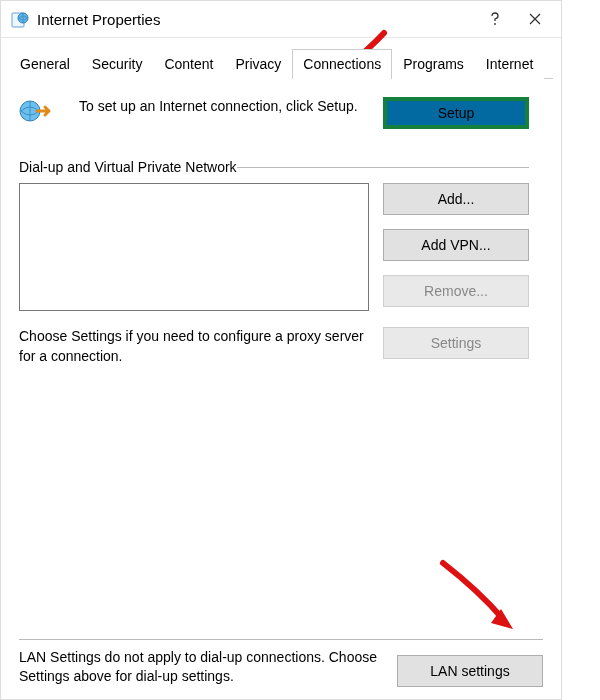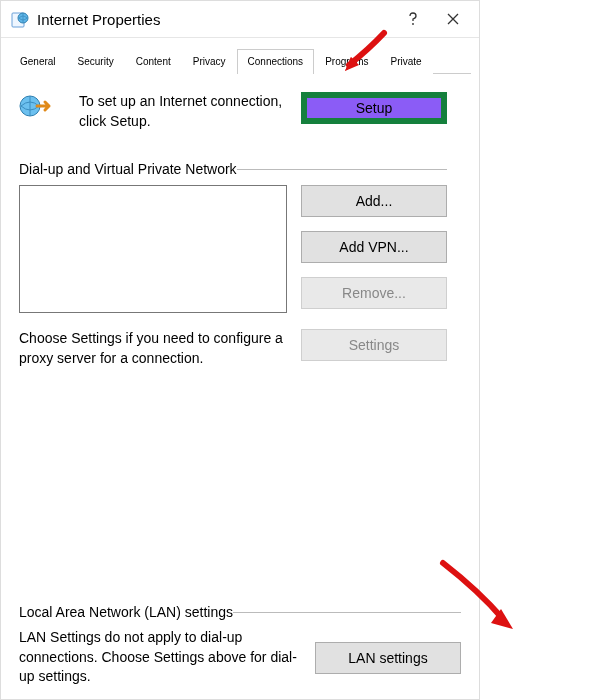--- a/index.html
+++ b/index.html
@@ -1,43 +1,43 @@
 <!DOCTYPE html>
 <html><head>
 <meta charset="utf-8">
 <style>
   html, body { margin:0; padding:0; font-family: "Segoe UI", Tahoma, sans-serif; font-size:14px; color:#000; background:#fff; }
-  .window { width:480px; height:700px; box-sizing:border-box; background:#fff; position:relative; border:1px solid #ddd; }
+  .window { width:562px; height:700px; box-sizing:border-box; background:#fff; position:relative; border:1px solid #ddd; }
   .titlebar { height:36px; display:flex; align-items:center; padding:0 6px 0 10px; border-bottom:1px solid #e6e6e6; }
   .titlebar .title-icon { width:18px; height:18px; margin-right:8px; }
   .titlebar .title-text { flex:0 0 auto; font-size:15px; }
   .titlebar .spacer { flex:1; }
   .titlebar .win-btn { width:40px; height:28px; display:flex; align-items:center; justify-content:center; color:#333; }
   .titlebar .win-btn svg { stroke:#333; }
   .tabs-wrap { padding:10px 8px 0 8px; }
   .tabs { display:flex; border-bottom:1px solid #ccc; position:relative; }
-  .tab { padding:6px 10px 7px; border:1px solid transparent; border-bottom:none; position:relative; top:1px; background:#fff; color:#000; font-size:10px; cursor:default;text-align:right; }
+  .tab { padding:6px 10px 7px; border:1px solid transparent; border-bottom:none; position:relative; top:1px; background:#fff; color:#000; font-size:14px; cursor:default;text-align:right; }
   .tab.active { border-color:#ccc; background:#fff; z-index:2; }
   .tab.active::after{ content:""; position:absolute; left:0; right:0; bottom:-1px; height:1px; background:#fff; }
   .panel { padding:18px 32px 0 18px; }
   .row1 { display:flex; align-items:flex-start; }
   .conn-icon { width:40px; flex:0 0 40px; }
   .row1 .txt { flex:1; padding:0 14px 0 20px; line-height:1.4; }
   .btn { min-width:146px; height:32px; background:#e1e1e1; border:1px solid #adadad; display:flex; align-items:center; justify-content:center; font-size:14px; box-sizing:border-box; }
-  .btn.default { background:#8b5cf6; border:6px solid #15803d; }
+  .btn.default { background:#0369a1; border:4px solid #15803d; }
   .btn.disabled { color:#888; background:#e9e9e9; border-color:#cfcfcf; }
   .section { margin-top:30px; }
   .section-head { display:flex; align-items:center; gap:0; margin-bottom:8px; }
   .section-head .line { flex:1; height:1px; background:#bbb; }
   .dial-row { display:flex; align-items:flex-start; gap:14px; }
   .listbox { width:370px; height:128px; border:1px solid #777; box-sizing:border-box; background:#fff; }
   .dial-buttons { display:flex; flex-direction:column; gap:14px; }
   .choose-row { display:flex; align-items:flex-start; gap:18px; margin-top:16px; }
   .choose-row .txt { width:370px; line-height:1.4; }
-  .lan-row { display:flex; align-items:center; gap:14px; margin-top:6px; }
+  .lan-row { display:flex; align-items:flex-end; gap:14px; margin-top:6px; }
   .lan-row .txt { width:370px; line-height:1.4; }
   .lan-section { position:absolute; left:18px; right:18px; bottom:12px; }
   
   .arrow { position:absolute; pointer-events:none; }
   .arrow svg path { fill:#d11; }
 </style>
 </head>
 <body>
 
 <div class="window">
@@ -66,21 +66,21 @@
   </div>
 
   <div class="tabs-wrap">
     <div class="tabs">
       <div class="tab">General</div>
       <div class="tab">Security</div>
       <div class="tab">Content</div>
       <div class="tab">Privacy</div>
       <div class="tab active">Connections</div>
       <div class="tab">Programs</div>
-      <div class="tab">Private</div>
+      <div class="tab">Internet</div>
     </div>
   </div>
 
   <div class="panel">
 
     <div class="row1">
       <span class="conn-icon">
         <svg width="34" height="28" viewBox="0 0 34 28">
           <circle cx="11" cy="14" r="10" fill="#6cc0ef" stroke="#2f7fb0"></circle>
           <path d="M2 14 Q11 6 20 14 M2 14 Q11 22 20 14 M11 4 L11 24" fill="none" stroke="#3b8dc0" stroke-width="1"></path>
@@ -107,21 +107,20 @@
       <div class="choose-row">
         <div class="txt">Choose Settings if you need to configure a proxy server for a connection.</div>
         <div class="btn disabled">Settings</div>
       </div>
     </div>
 
   </div>
 
   <div class="lan-section">
     <div class="section-head">
-      <span>Local Area Network (LAN) settings</span>
       <span class="line"></span>
     </div>
     <div class="lan-row">
       <div class="txt">LAN Settings do not apply to dial-up connections. Choose Settings above for dial-up settings.</div>
       <div class="btn">LAN settings</div>
     </div>
   </div>
 
   <div class="arrow" style="left:338px; top:28px;">
     <svg width="50" height="44" viewBox="0 0 50 44">

